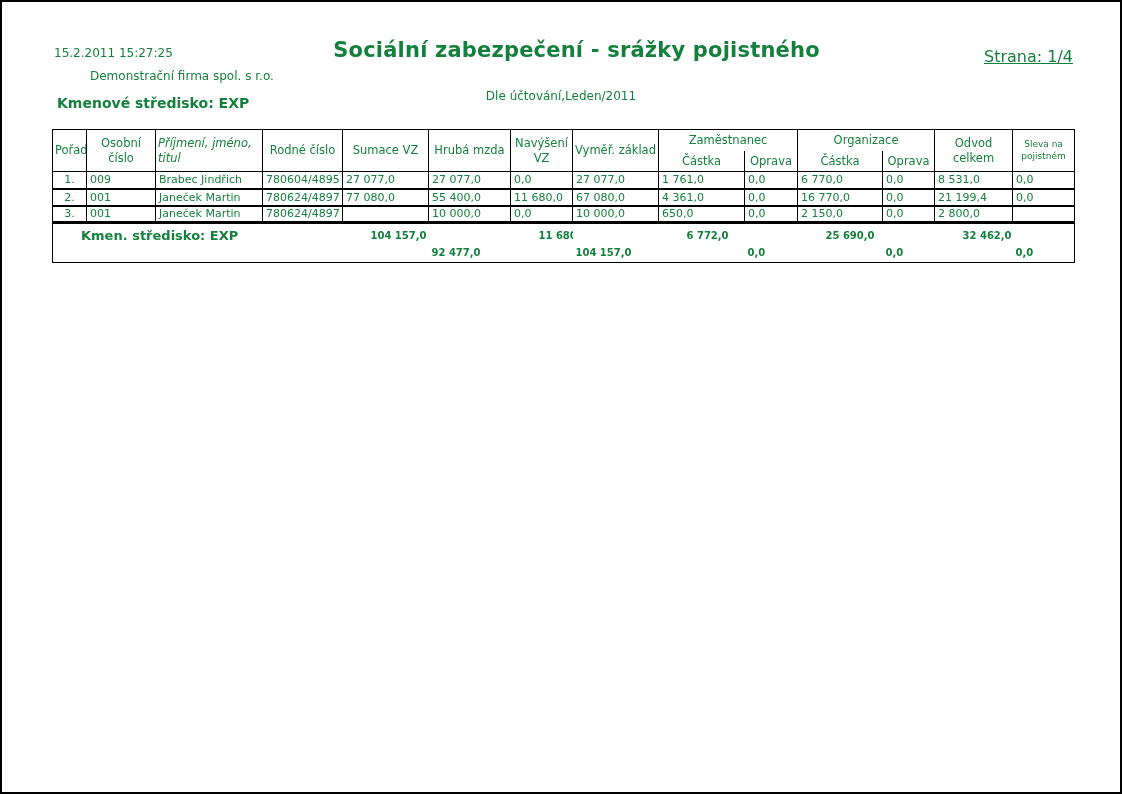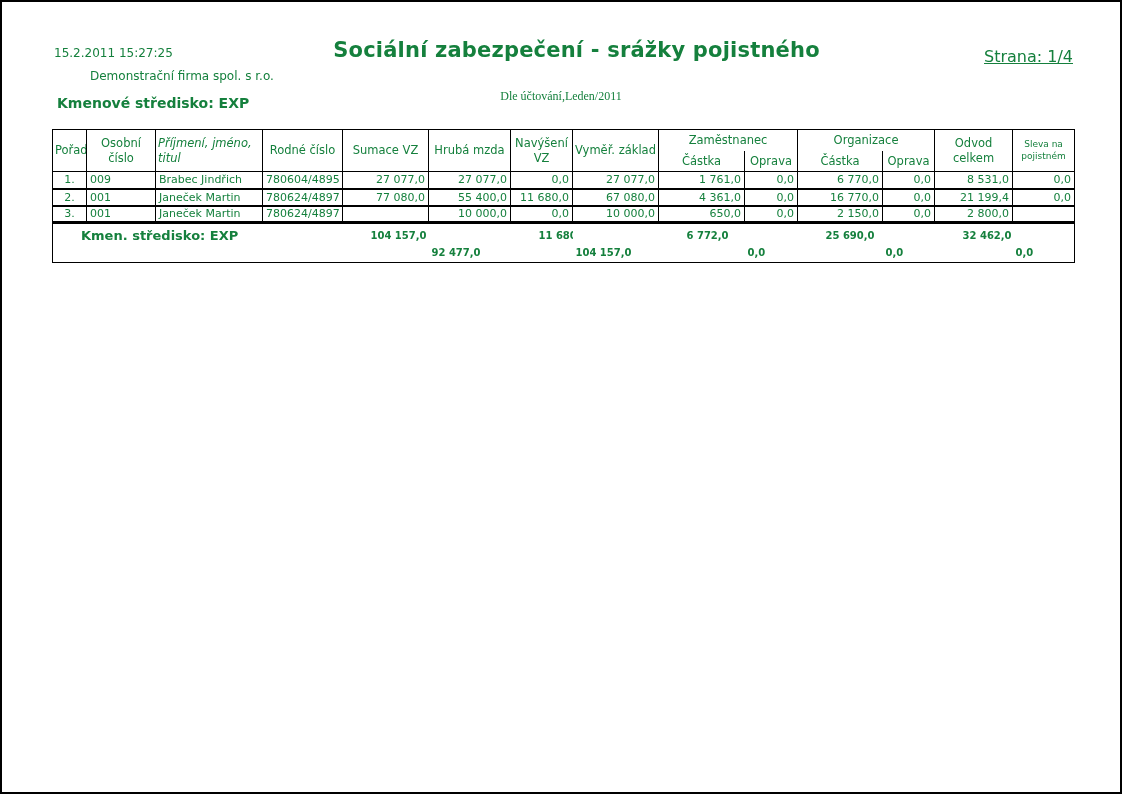--- a/index.html
+++ b/index.html
@@ -6,21 +6,21 @@
   .page {
     position:relative; width:1122px; height:794px; box-sizing:border-box;
     border:2px solid #000; background:#fff; color:#15803d;
     font-family:"DejaVu Sans", sans-serif; overflow:hidden;
   }
   .hdr-datetime { position:absolute; left:52px;  top:44px; font-size:12px; }
   .hdr-company  { position:absolute; left:52px;  top:67px; font-size:12px;margin-left:36px; }
   .hdr-title    { position:absolute; left:0; right:0; top:36px; text-align:center;
                   font-size:21px; font-weight:bold; letter-spacing:0.2px;margin-left:31px; }
   .hdr-page     { position:absolute; right:47px; top:45px; font-size:16px;text-decoration:underline; }
-  .hdr-subtitle { position:absolute; left:0; right:0; top:87px; text-align:center; font-size:12px;font-family:Liberation Serif, serif; }
+  .hdr-subtitle { position:absolute; left:0; right:0; top:87px; text-align:center; font-size:12px; }
   .section-title{ position:absolute; left:55px;  top:93px; font-size:14px; font-weight:bold; }
 
   .table-wrap { position:absolute; left:50px; top:127px; }
   table { border-collapse:collapse; table-layout:fixed; width:1022px; border:1px solid #000; }
   th, td { box-sizing:border-box; overflow:hidden; }
 
   th {
     border:1px solid #000; font-weight:normal; font-size:11.5px;
     text-align:center; vertical-align:middle; padding:1px 2px; line-height:1.25; height:21px;
   }
@@ -30,21 +30,21 @@
   th.small { font-size:9px; }
   th.nowrap{ white-space:nowrap; padding:1px 0; }
 
   tbody.data td {
     border:1px solid #000; border-bottom-width:2px;
     font-size:11px; height:17px; vertical-align:middle; white-space:nowrap; padding:0 3px;
   }
   tbody.data tr:last-child td { border-bottom-width:3px; }
   td.ctr { text-align:center; }
   td.txt { text-align:left;margin-left:36px;  }
-  td.num { text-align:right; }
+  td.num { }
 
   tbody.summary td { border:none; font-weight:bold; white-space:nowrap; }
   td.sum-label { font-size:13px; text-align:left; padding:3px 0 0 4px; height:19px; }
   td.sum-num   { font-size:10px; padding:0 3px; height:19px; vertical-align:middle; }
   tbody.summary tr.first td { padding-top:4px;padding-left:28px; }
 </style>
 </head>
 <body>
 
 <div class="page">

